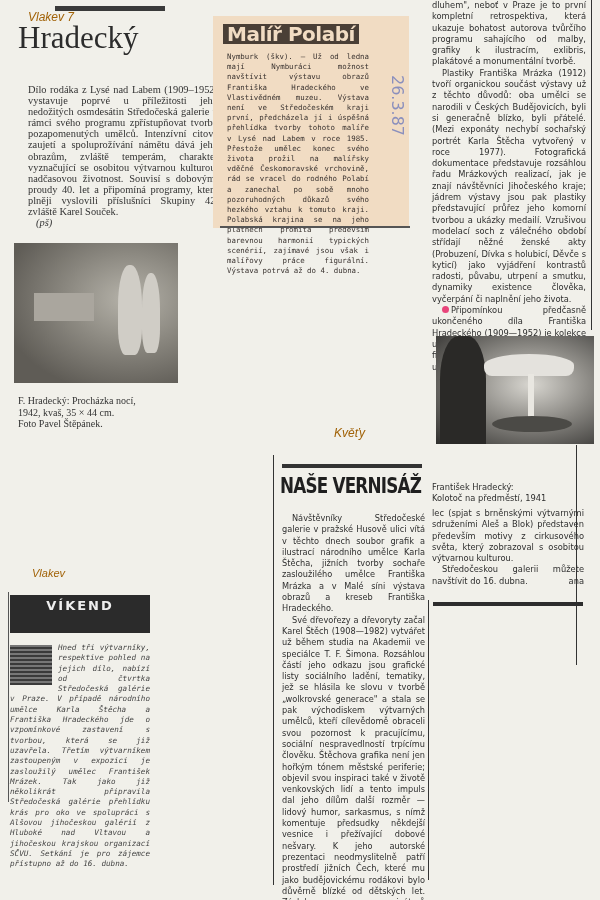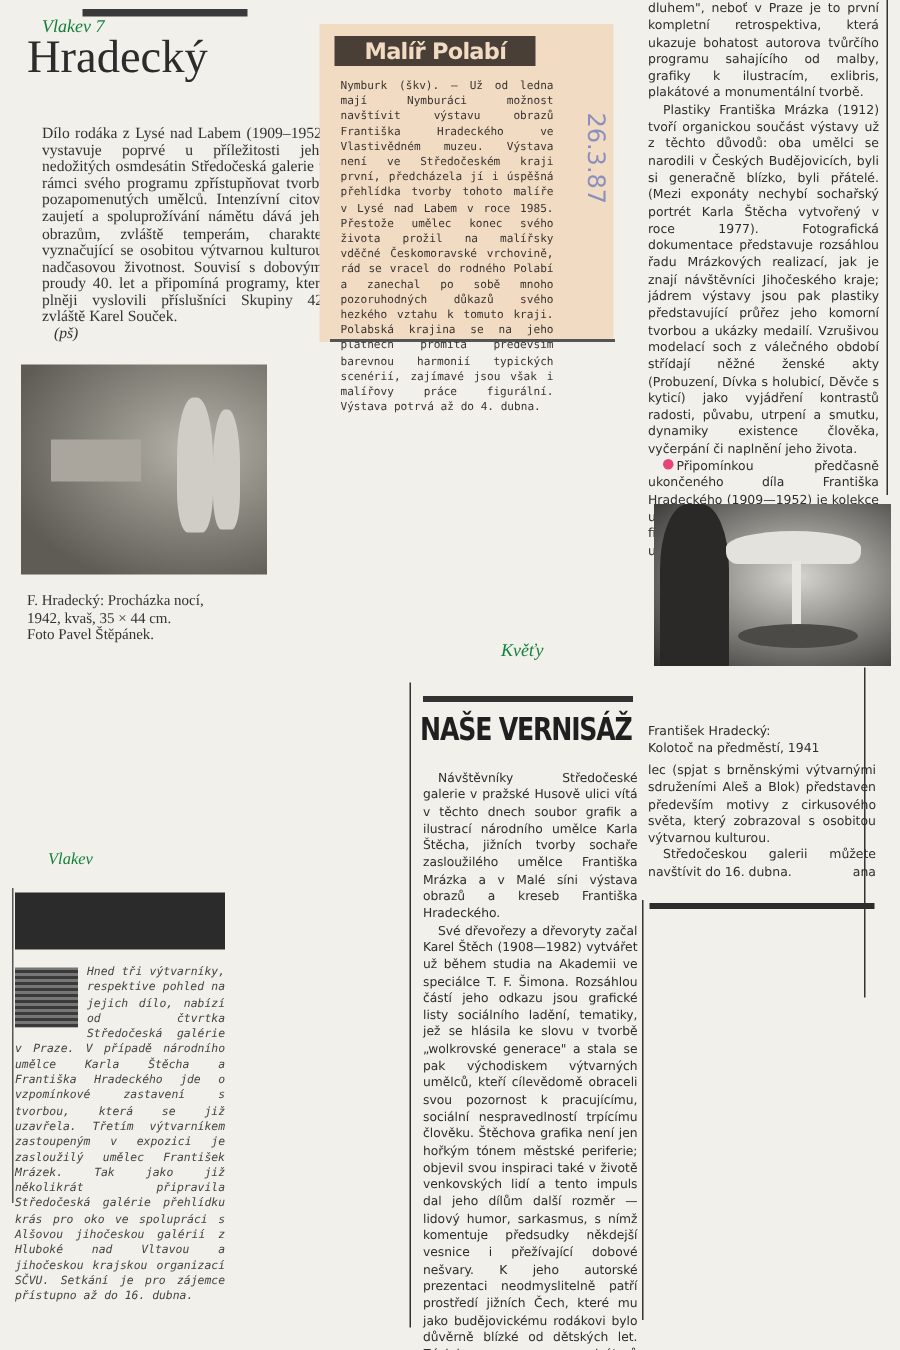--- a/index.html
+++ b/index.html
@@ -1,29 +1,29 @@
 <!DOCTYPE html>
 <html><head>
 <meta charset="utf-8">
 <style>
   html,body{margin:0;padding:0;}
   body{width:600px;height:900px;background:#f1f0ea;position:relative;overflow:hidden;font-family:"DejaVu Serif",serif;color:#2a2a2a;}
   .abs{position:absolute;}
   
   .topbar{left:55px;top:6px;width:110px;height:5px;background:#3a3a3a;}
-  .hand{font-family:Liberation Serif, serif;font-style:italic;color:#15803d;}
+  .hand{font-family:Liberation Sans, sans-serif;font-style:italic;color:#a16207;}
   .title-big{left:18px;top:22px;width:190px;font-family:"Liberation Serif",serif;font-size:31px;line-height:31px;color:#2c2c2c;}
   .lead{left:28px;top:84px;width:190px;font-family:"Liberation Serif",serif;font-size:10.4px;line-height:11.1px;text-align:justify;color:#333;}
   .lead .sig{font-style:italic;display:block;padding-left:8px;}
   .photo1{left:14px;top:243px;width:164px;height:140px;background:radial-gradient(ellipse at 70% 40%,#b6b3aa 0%,#8a877f 40%,#5f5c56 80%);}
   .photo1 .fig{position:absolute;background:#d0cdc6;border-radius:45% 45% 30% 30%;}
   .cap1{left:18px;top:395px;width:180px;font-family:"Liberation Serif",serif;font-size:10px;line-height:11.5px;color:#333;}
   
   .clip2{left:213px;top:16px;width:196px;height:212px;background:#f1dcc3;}
-  .clip2 h2{margin:0;position:absolute;left:10px;top:8px;background:#4a3f36;color:#f1dcc3;font-family:"DejaVu Sans",sans-serif;font-weight:bold;font-size:15px;line-height:20px;padding:0 20px;letter-spacing:-0.5px;}
+  .clip2 h2{margin:0;position:absolute;left:10px;top:8px;background:#4a3f36;color:#f1dcc3;font-family:"DejaVu Sans",sans-serif;font-weight:bold;font-size:20px;line-height:20px;padding:0 4px;letter-spacing:-0.5px;}
   .clip2 .body{position:absolute;left:14px;top:36px;width:142px;font-family:"DejaVu Sans Mono",monospace;font-size:7.4px;line-height:10.2px;text-align:justify;color:#3a3330;}
   .clip2 .date{position:absolute;left:154px;top:80px;transform:rotate(90deg);font-size:16px;color:#8a8fbd;font-family:"DejaVu Sans",sans-serif;}
   .line2{left:220px;top:226px;width:190px;height:2px;background:#555;}
   
   .rcol{left:432px;top:0px;width:154px;font-family:"DejaVu Sans",sans-serif;font-size:8.3px;line-height:11.3px;text-align:justify;color:#2e2e2e;}
   .rcol p{margin:0;text-indent:10px;}
   .rline{left:591px;top:0;width:1px;height:330px;background:#333;}
   .dot{display:inline-block;width:7px;height:7px;border-radius:50%;background:#e8447a;margin-right:2px;}
   .photo2{left:436px;top:336px;width:158px;height:108px;background:radial-gradient(ellipse at 60% 45%,#d8d6d0 0%,#8b8984 45%,#2f2e2c 100%);}
   .photo2 .tree{position:absolute;left:4px;top:0;width:46px;height:108px;background:#2a2927;border-radius:40% 40% 0 0;}
@@ -109,18 +109,19 @@
 <div class="abs vtitle">NAŠE VERNISÁŽ</div>
 <div class="abs vbody">
   <p>Návštěvníky Středočeské galerie v pražské Husově ulici vítá v těchto dnech soubor grafik a ilustrací národního umělce Karla Štěcha, jižních tvorby sochaře zasloužilého umělce Františka Mrázka a v Malé síni výstava obrazů a kreseb Františka Hradeckého.</p>
   <p>Své dřevořezy a dřevoryty začal Karel Štěch (1908—1982) vytvářet už během studia na Akademii ve speciálce T. F. Šimona. Rozsáhlou částí jeho odkazu jsou grafické listy sociálního ladění, tematiky, jež se hlásila ke slovu v tvorbě „wolkrovské generace" a stala se pak východiskem výtvarných umělců, kteří cílevědomě obraceli svou pozornost k pracujícímu, sociální nespravedlností trpícímu člověku. Štěchova grafika není jen hořkým tónem městské periferie; objevil svou inspiraci také v životě venkovských lidí a tento impuls dal jeho dílům další rozměr — lidový humor, sarkasmus, s nímž komentuje předsudky někdejší vesnice i přežívající dobové nešvary. K jeho autorské prezentaci neodmyslitelně patří prostředí jižních Čech, které mu jako budějovickému rodákovi bylo důvěrně blízké od dětských let. Zásluhou organizátorů (Středočeské galerie, Jihočeské krajské organizace SČVU a Alšovy jihočeské galerie) je expozice jakýmsi symbolicky „splaceným</p>
 </div>
 <div class="abs vrline"></div>
 
 <div class="abs hand" style="left:32px;top:567px;font-size:11px;">Vlakev</div>
 <div class="abs wkline"></div>
 <div class="abs wk">
+  <div>VÍKEND</div>
 </div>
 <div class="abs wkicon"></div>
 <div class="abs wkbody">
   <div class="float"></div>
   <span>Hned tři výtvarníky, respektive pohled na jejich dílo, nabízí od čtvrtka Středočeská galérie v Praze. V případě národního umělce Karla Štěcha a Františka Hradeckého jde o vzpomínkové zastavení s tvorbou, která se již uzavřela. Třetím výtvarníkem zastoupeným v expozici je zasloužilý umělec František Mrázek. Tak jako již několikrát připravila Středočeská galérie přehlídku krás pro oko ve spolupráci s Alšovou jihočeskou galérií z Hluboké nad Vltavou a jihočeskou krajskou organizací SČVU. Setkání je pro zájemce přístupno až do 16. dubna.</span>
 </div>
 
 </body></html>

